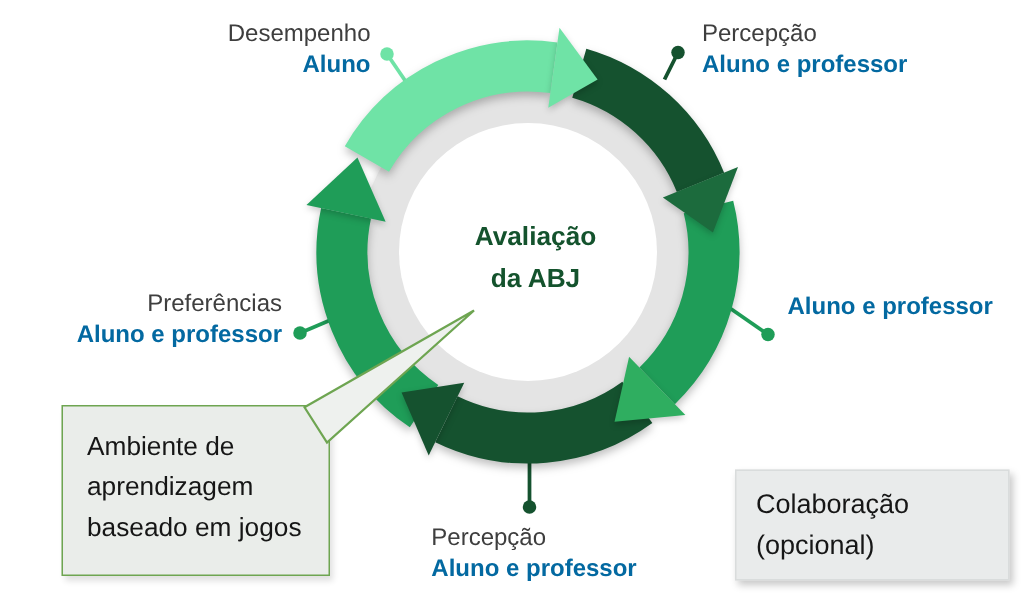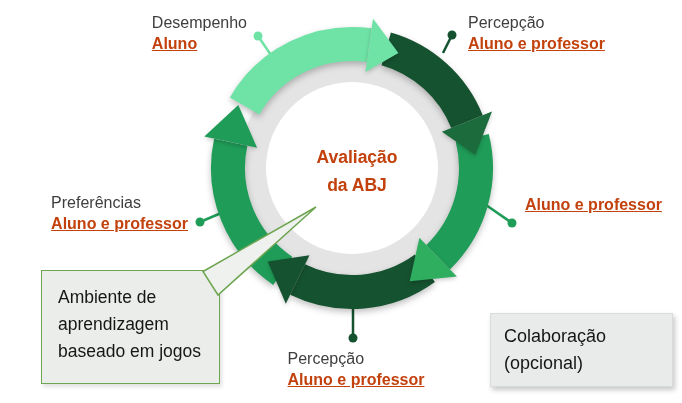--- a/index.html
+++ b/index.html
@@ -3,26 +3,26 @@
 <meta charset="utf-8">
 <style>
   html,body{margin:0;padding:0;background:#fff;}
   #canvas{
     position:relative;width:682px;height:403px;background:#fff;overflow:hidden;
     font-family:"Liberation Sans","DejaVu Sans",sans-serif;
   }
   #cycle-svg{position:absolute;left:0;top:0;z-index:1;}
   #tail-svg{position:absolute;left:0;top:0;z-index:6;pointer-events:none;}
   .node-label{position:absolute;z-index:4;font-size:16px;line-height:21px;color:#3e3e3e;white-space:nowrap;}
-  .node-label .sub{font-weight:bold;color:#c2410c;text-decoration:underline;}
-  .nl-right{}
+  .node-label .sub{font-weight:bold;color:#0369a1;}
+  .nl-right{text-align:right;}
   .nl-center{text-align:left;transform:translateX(-50%);}
   #center-label{
     position:absolute;left:357px;top:171px;transform:translate(-50%,-50%);z-index:3;
-    text-align:center;font-weight:bold;font-size:17.5px;line-height:28px;color:#c2410c;white-space:nowrap;
+    text-align:center;font-weight:bold;font-size:17.5px;line-height:28px;color:#14532d;white-space:nowrap;
   }
   #env-box{
     position:absolute;left:41px;top:270px;width:179px;height:114px;box-sizing:border-box;z-index:5;
     border:1.5px solid #6EA551;background:#EAEDEA;
     padding:13px 6px 0 16px;font-size:17.5px;line-height:27px;color:#161616;
     box-shadow:2px 3px 4px rgba(0,0,0,0.12);
   }
   #opt-box{
     position:absolute;left:490px;top:289px;width:183px;height:74px;box-sizing:border-box;z-index:5;
     border:1px solid #D9DCDC;background:#E9EBEB;

